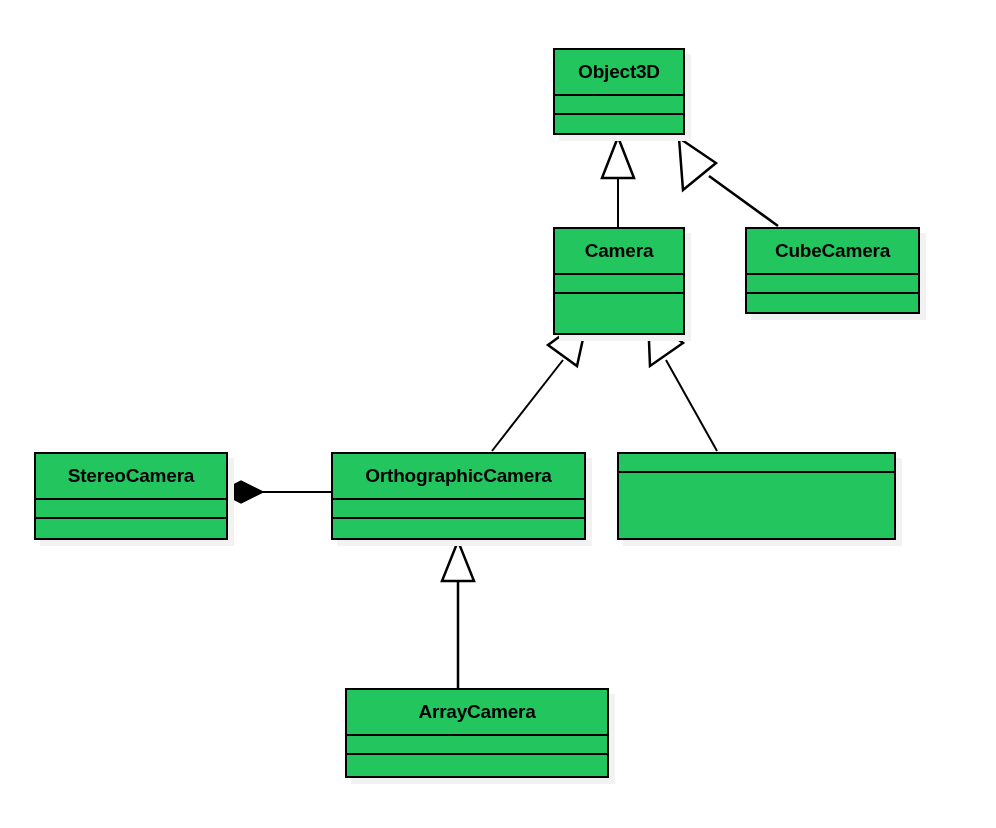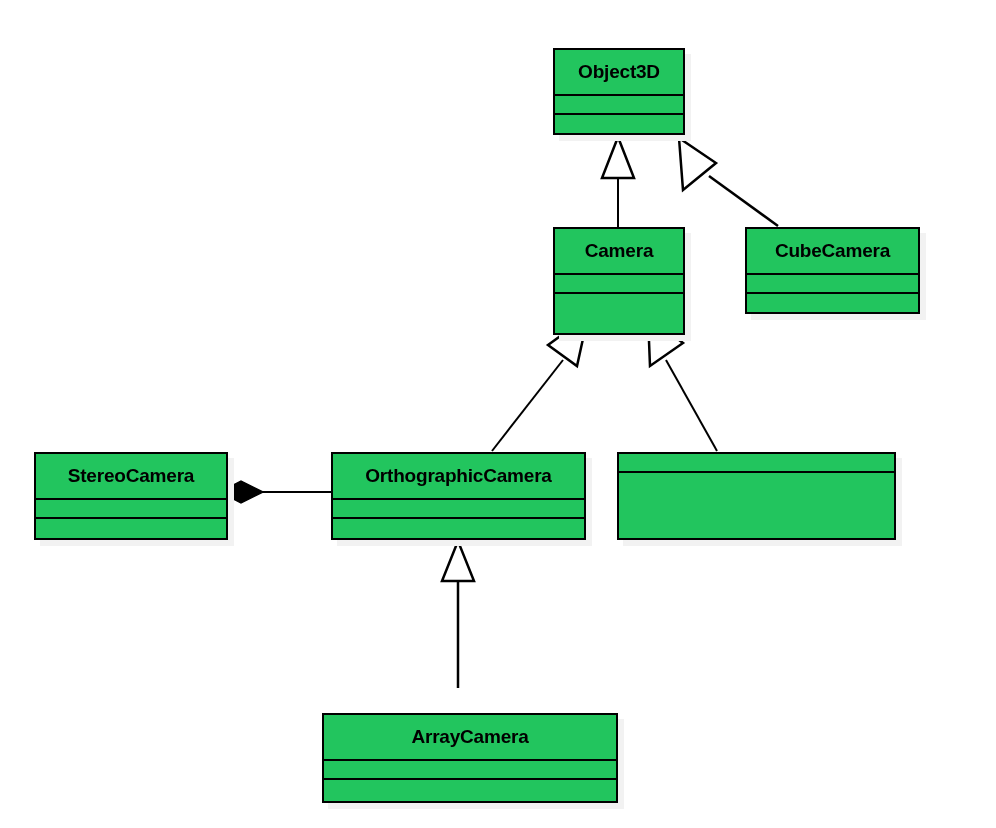--- a/index.html
+++ b/index.html
@@ -123,19 +123,19 @@
     <div class="uml-name-compartment">OrthographicCamera</div>
     <div class="uml-attr-compartment"></div>
     <div class="uml-op-compartment"></div>
   </div>
 
   <div class="uml-class" style="left:617px; top:452px; width:279px; height:88px;">
     <div class="uml-attr-compartment"></div>
     <div class="uml-op-compartment"></div>
   </div>
 
-  <div class="uml-class" style="left:322px; top:688px; width:296px; height:90px;margin-top:25px;">
+  <div class="uml-class" style="left:345px; top:688px; width:264px; height:90px;">
     <div class="uml-name-compartment">ArrayCamera</div>
     <div class="uml-attr-compartment"></div>
     <div class="uml-op-compartment"></div>
   </div>
 
 </div>
 
 </body></html>

